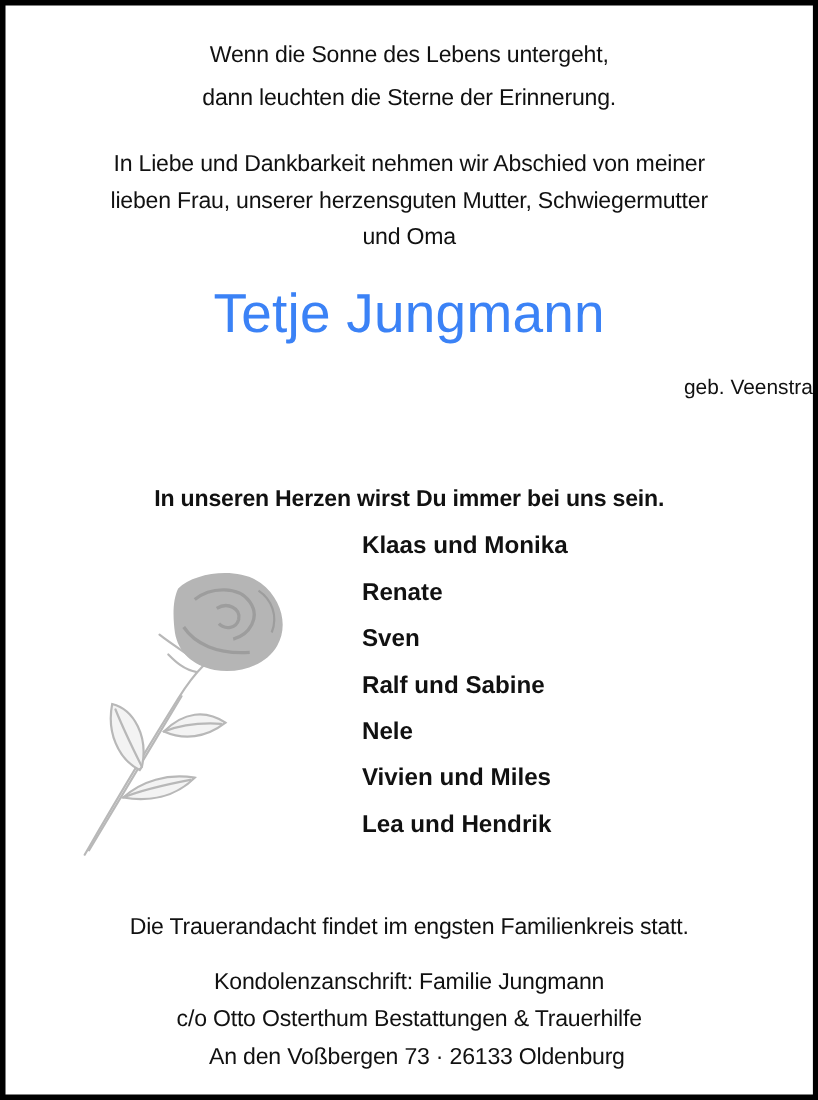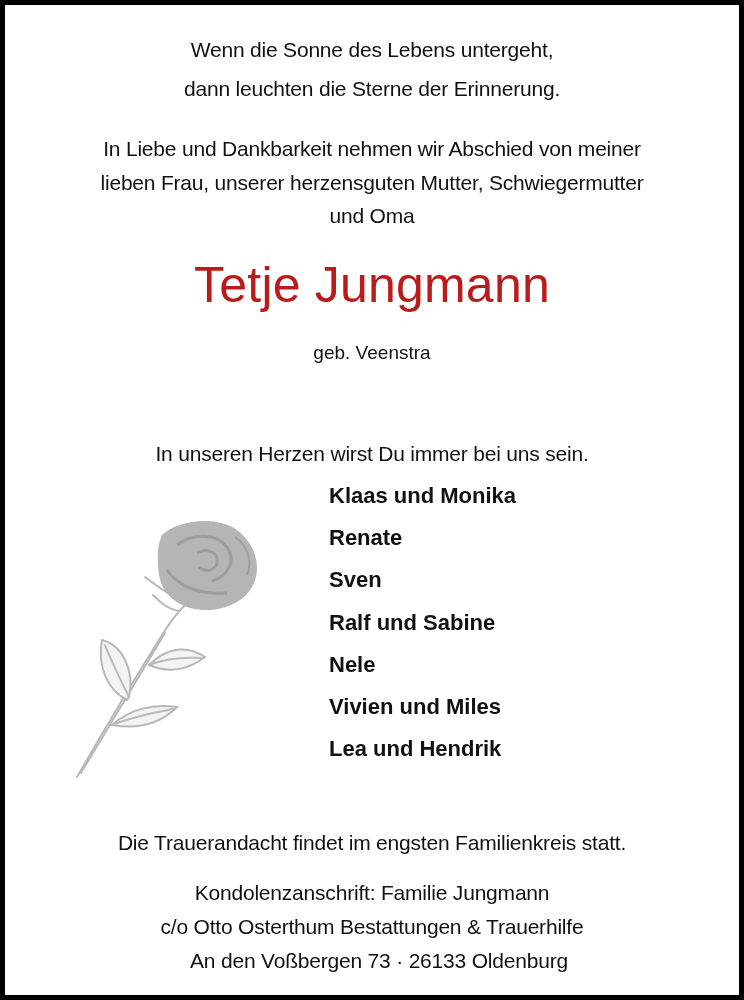--- a/index.html
+++ b/index.html
@@ -4,22 +4,22 @@
   <style>
     html, body { margin:0; padding:0; background:#ffffff; }
     body { width:744px; height:1000px; overflow:hidden; }
     .frame {
       position:absolute; left:0; top:0; width:744px; height:1000px;
       box-sizing:border-box; border:5px solid #000; background:#fff;
       font-family:"Liberation Sans", "DejaVu Sans", sans-serif; color:#111;
     }
     .line { position:absolute; left:0; right:0; text-align:center; white-space:nowrap; }
     .std { font-size:21px; letter-spacing:-0.2px; }
-    .name { font-size:50px; letter-spacing:0.2px; color:#b91c1c; }
-    .small { font-size:19px; }
+    .name { font-size:50px; letter-spacing:0.2px; color:#3b82f6; }
+    .small { font-size:19px;text-align:right; }
     .dates { position:absolute; top:376px; left:0; right:0; height:28px; font-size:20px; }
     .dates span { position:absolute; white-space:nowrap; }
     .mourners { position:absolute; left:324px; top:478px; }
     .mourner { font-weight:bold; font-size:22px; height:42.2px; line-height:26px; white-space:nowrap; color:#111; }
     .rose { position:absolute; left:62px; top:510px; width:210px; height:270px; }
   </style>
 </head>
 <body>
 
 <div class="frame">
@@ -31,21 +31,21 @@
   <div class="line std" style="top:166px;">lieben Frau, unserer herzensguten Mutter, Schwiegermutter</div>
   <div class="line std" style="top:199px;">und Oma</div>
 
   <div class="line name" style="top:251px;">Tetje Jungmann</div>
 
   <div class="line small" style="top:337px;">geb. Veenstra</div>
 
   <div class="dates">
   </div>
 
-  <div class="line std" style="top:437px;">In unseren Herzen wirst Du immer bei uns sein.</div>
+  <div class="line std" style="top:437px;font-weight:bold;">In unseren Herzen wirst Du immer bei uns sein.</div>
 
   <svg class="rose" viewBox="0 0 210 270">
     <g fill="none" stroke="#b8b8b8" stroke-width="2" stroke-linecap="round">
       <path d="M10 262 C 40 210, 70 160, 95 120 C 105 104, 112 96, 118 90"></path>
       <path d="M14 258 C 44 208, 74 158, 98 118"></path>
       <path d="M60 185 C 40 175, 30 150, 35 125 C 55 130, 68 155, 62 182 Z" fill="#f3f3f3"></path>
       <path d="M62 182 C 52 162, 44 145, 38 130"></path>
       <path d="M82 150 C 100 132, 120 130, 138 142 C 120 156, 100 158, 82 150 Z" fill="#f3f3f3"></path>
       <path d="M82 150 C 100 143, 118 142, 134 143"></path>
       <path d="M45 210 C 62 195, 85 188, 110 192 C 92 210, 68 214, 45 210 Z" fill="#f3f3f3"></path>

